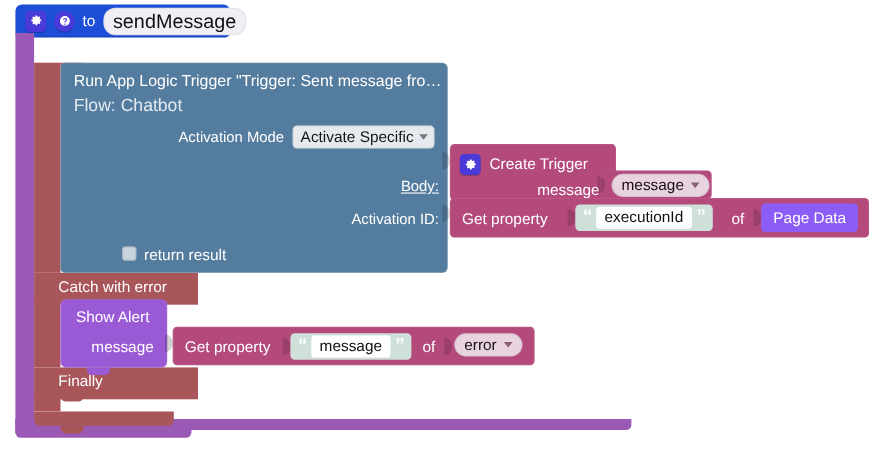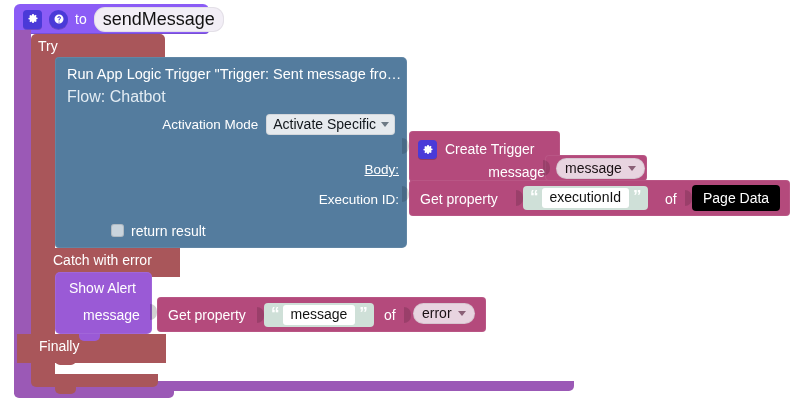--- a/index.html
+++ b/index.html
@@ -33,21 +33,21 @@
     line-height: 1;
     white-space: nowrap;
     user-select: none;
   }
   .proc-hat {
     position: absolute;
     left: 14px;
     top: 4px;
     width: 195px;
     height: 30px;
-    background: #8b5cf6;
+    background: #1d4ed8;
     border-radius: 6px 6px 4px 4px;
     display: flex;
     align-items: center;
     padding: 0 9px;
     gap: 7px;
     box-shadow: inset 0 -1px 0 rgba(0,0,0,.14);
   }
   .proc-left-rail {
     position: absolute;
     left: 14px;
@@ -246,21 +246,21 @@
     box-shadow: inset 0 0 0 1px rgba(0,0,0,.07);
   }
   .var-caret {
     width: 0; height: 0;
     border-left: 4.5px solid transparent;
     border-right: 4.5px solid transparent;
     border-top: 5px solid #8a5f76;
   }
   .teal-blk {
     position: absolute;
-    background: #000000;
+    background: #8b5cf6;
     border-radius: 4px;
     color: #ffffff;
     font-size: 14px;
     display: flex;
     align-items: center;
     padding: 0 11px;
     height: 26px;
     white-space: nowrap;
   }
 
@@ -297,35 +297,32 @@
         <path d="M12 3a9 9 0 100 18 9 9 0 000-18zm.1 13.9a1.2 1.2 0 110 2.4 1.2 1.2 0 010-2.4zm.2-10.2c2.1 0 3.6 1.2 3.6 3 0 1.4-.8 2.2-1.8 2.9-.8.6-1.1 1-1.1 1.8v.4h-1.9v-.6c0-1.3.5-2 1.5-2.7.8-.6 1.2-1 1.2-1.7 0-.8-.6-1.3-1.5-1.3-1 0-1.6.6-1.7 1.6H8.7c.1-2 1.5-3.4 3.6-3.4z"></path>
       </svg>
     </span>
     <span class="lbl">to</span>
     <span class="field-pill">sendMessage</span>
   </div>
   <div class="blk proc-left-rail"></div>
   <div class="blk proc-bottom-ext"></div>
   <div class="blk proc-bottom"></div>
 
-  <div class="tcf-seg tcf-head" style="left:31px; top:34px; width:127px; height:23px;">
-    <span class="lbl" style="font-size:14px;">Try</span>
-  </div>
   <div class="tcf-notch" style="left:55px; top:57px;"></div>
 
   <div class="tcf-seg" style="left:31px; top:57px; width:24px; height:191px;"></div>
 
   <div class="tcf-seg tcf-mid" style="left:31px; top:248px; width:127px; height:24px;">
     <span class="lbl" style="font-size:14px;">Catch with error</span>
   </div>
   <div class="tcf-notch" style="left:55px; top:272px;"></div>
   <div class="tcf-seg" style="left:31px; top:272px; width:24px; height:62px;"></div>
   <div class="tcf-seg" style="left:31px; top:272px; width:127px; height:3px;"></div>
 
-  <div class="tcf-seg tcf-mid" style="left:17px; top:334px; width:127px; height:24px;">
+  <div class="tcf-seg tcf-mid" style="left:31px; top:334px; width:127px; height:24px;">
     <span class="lbl" style="font-size:14px;">Finally</span>
   </div>
   <div class="tcf-notch" style="left:55px; top:358px;"></div>
   <div class="tcf-seg" style="left:31px; top:358px; width:24px; height:16px;"></div>
 
   <div class="tcf-seg tcf-foot" style="left:31px; top:374px; width:127px; height:13px;"></div>
   <div class="tcf-notch" style="left:55px; top:387px;"></div>
 
   <div class="blk blue-blk">
     <div class="blue-title">Run App Logic Trigger "Trigger: Sent message fro…</div>
@@ -337,21 +334,21 @@
         <span>Activate Specific</span>
         <span class="caret"></span>
       </span>
     </div>
 
     <div class="row-right" style="right:8px; top:105px;text-decoration:underline;">
       <span>Body:</span>
     </div>
 
     <div class="row-right" style="right:8px; top:135px;">
-      <span>Execution ID:</span>
+      <span>Activation ID:</span>
     </div>
 
     <div class="chk" style="left:56px; top:167px;"></div>
     <div style="position:absolute; left:76px; top:166px; color:#ffffff; font-size:14px; white-space:nowrap;">return result</div>
   </div>
 
   <div class="socket" style="left:402px; top:138px;"></div>
   <div class="pink-blk" style="left:409px; top:131px; width:151px; height:51px;">
     <span style="position:absolute; left:9px; top:9px;" class="icon-btn">
       <svg width="12" height="12" viewBox="0 0 24 24" fill="#ffffff">

